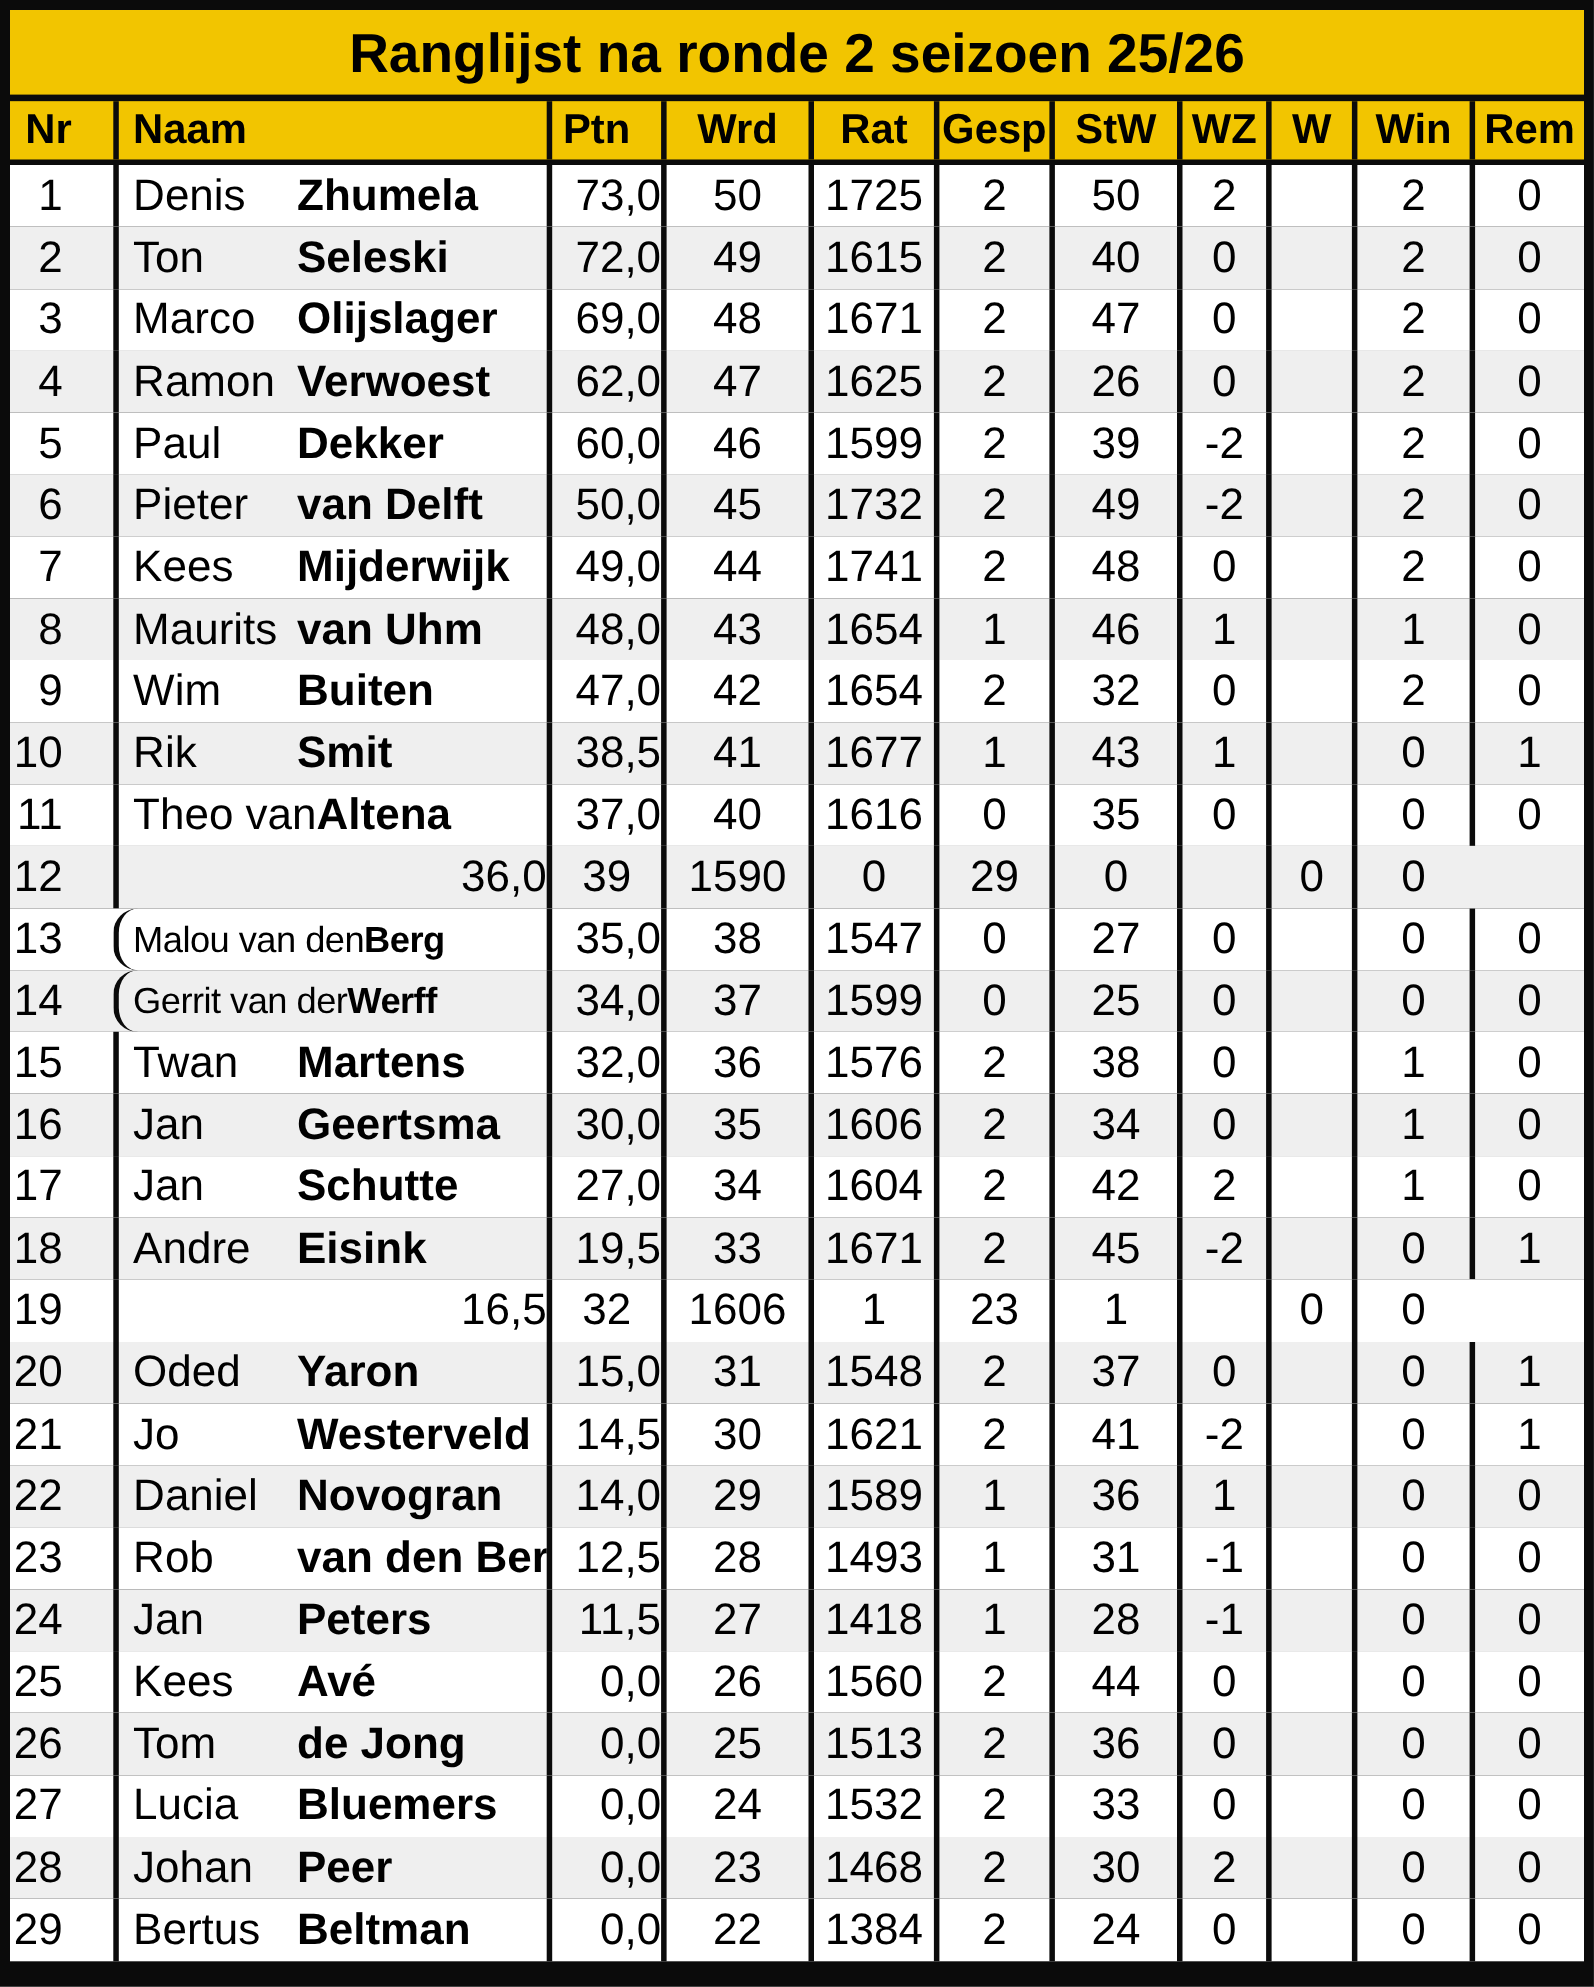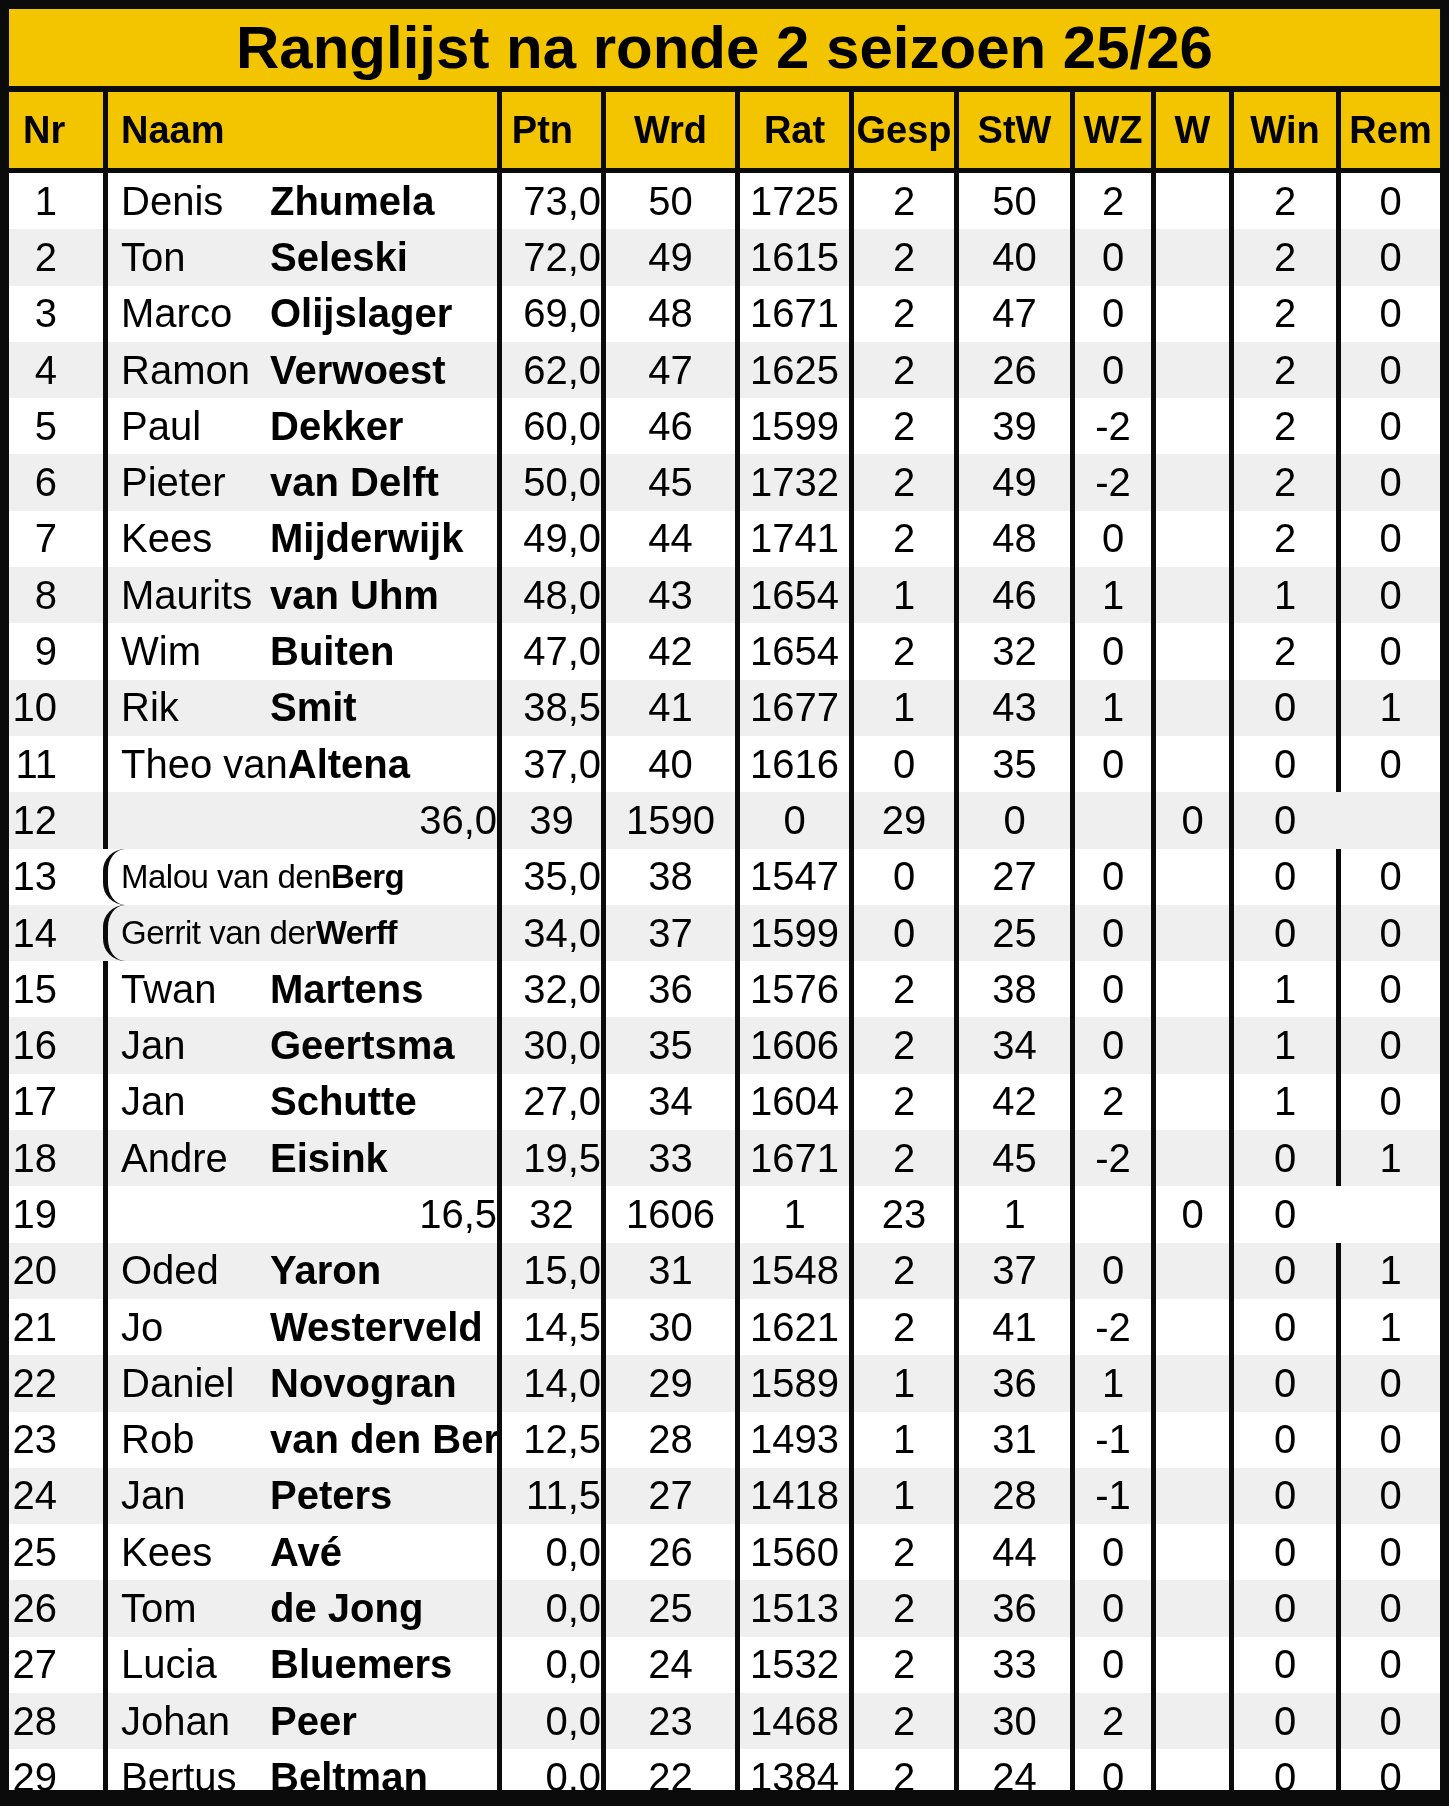--- a/index.html
+++ b/index.html
@@ -25,25 +25,25 @@
     width:1431px;height:1781px;
     display:flex;flex-direction:column;
     overflow:hidden;
   }
   .title-band{
     height:77px;flex:0 0 auto;
     background:var(--yellow);
     border-bottom:6px solid var(--ink);
     box-sizing:content-box;
     display:flex;align-items:center;justify-content:center;
-    font-size:60px;font-weight:bold;letter-spacing:0px;
+    font-size:50px;font-weight:bold;letter-spacing:0px;
     white-space:nowrap;
   }
   .header-row{
-    height:81px;flex:0 0 auto;
+    height:58px;flex:0 0 auto;
     background:var(--yellow);
     box-sizing:border-box;
     border-bottom:5px solid var(--ink);
     display:grid;grid-template-columns:var(--cols);
     font-weight:bold;font-size:38px;
   }
   .rows{flex:1 1 auto;display:flex;flex-direction:column;}
   .row{
     height:56.31px;flex:0 0 auto;
     display:grid;grid-template-columns:var(--cols);

